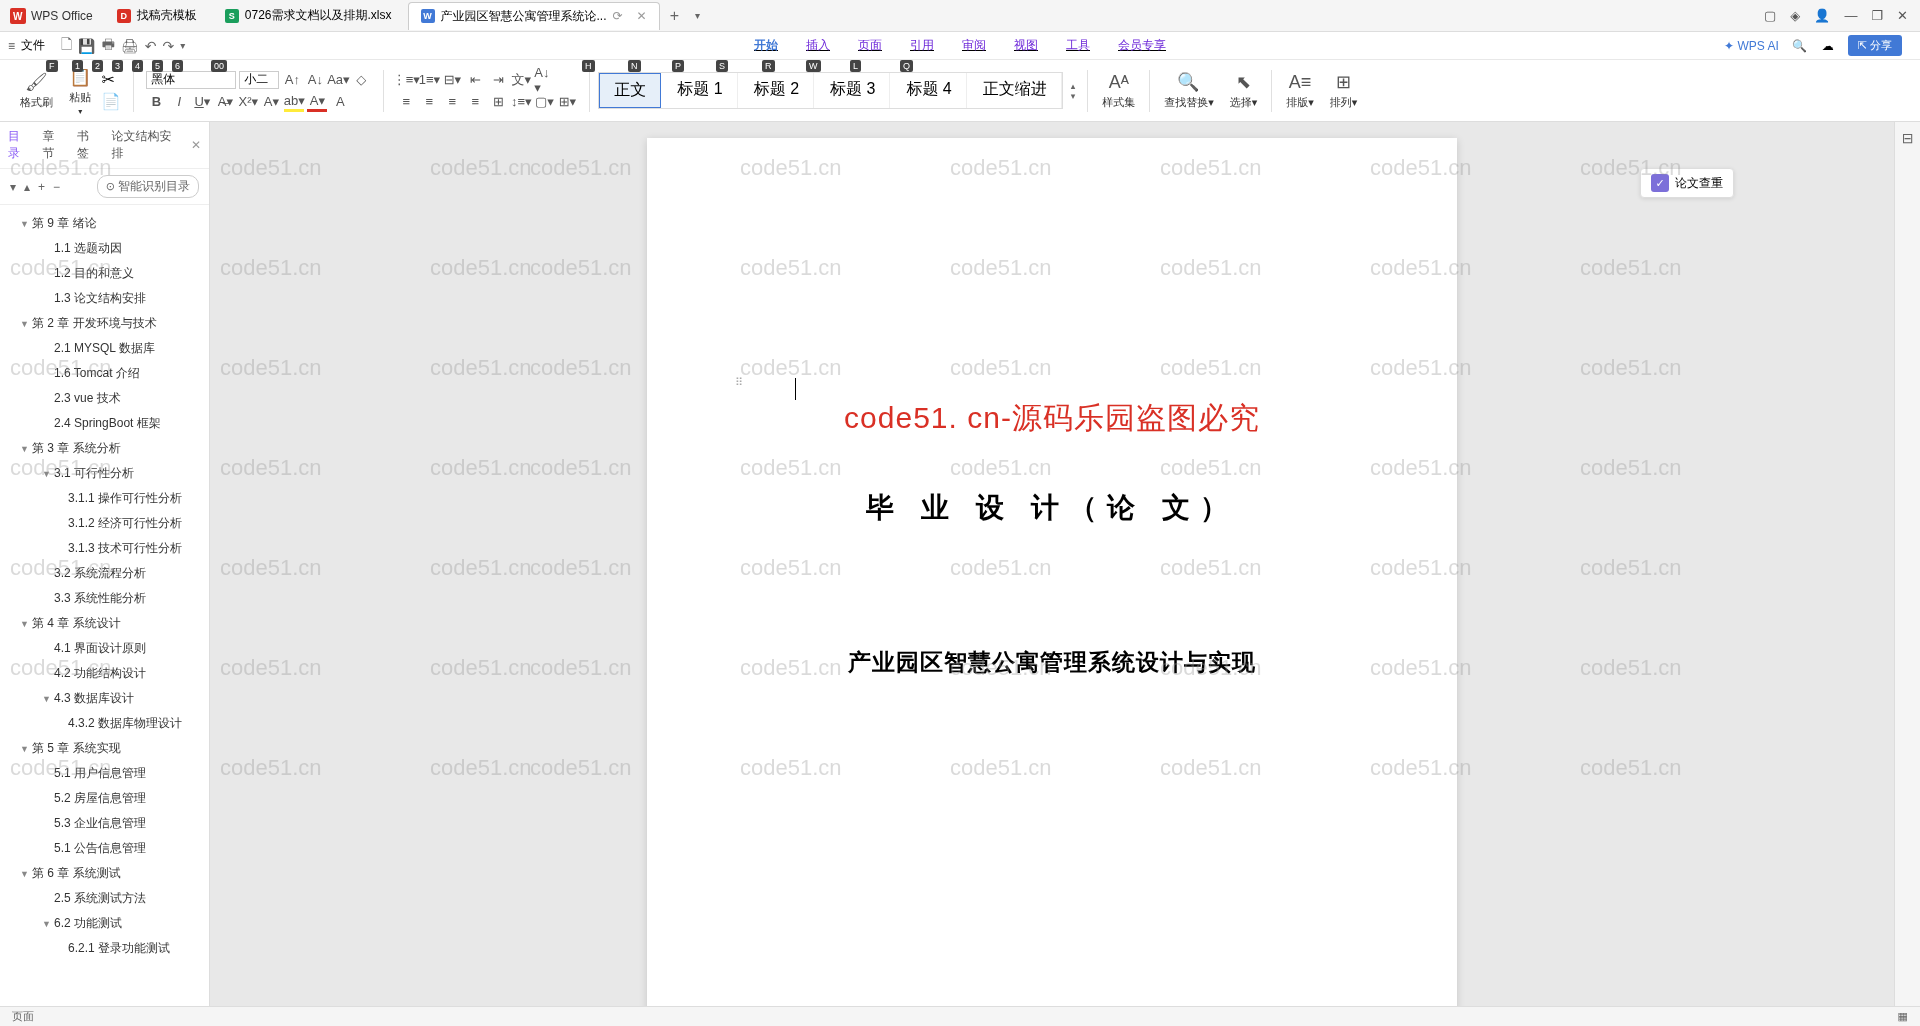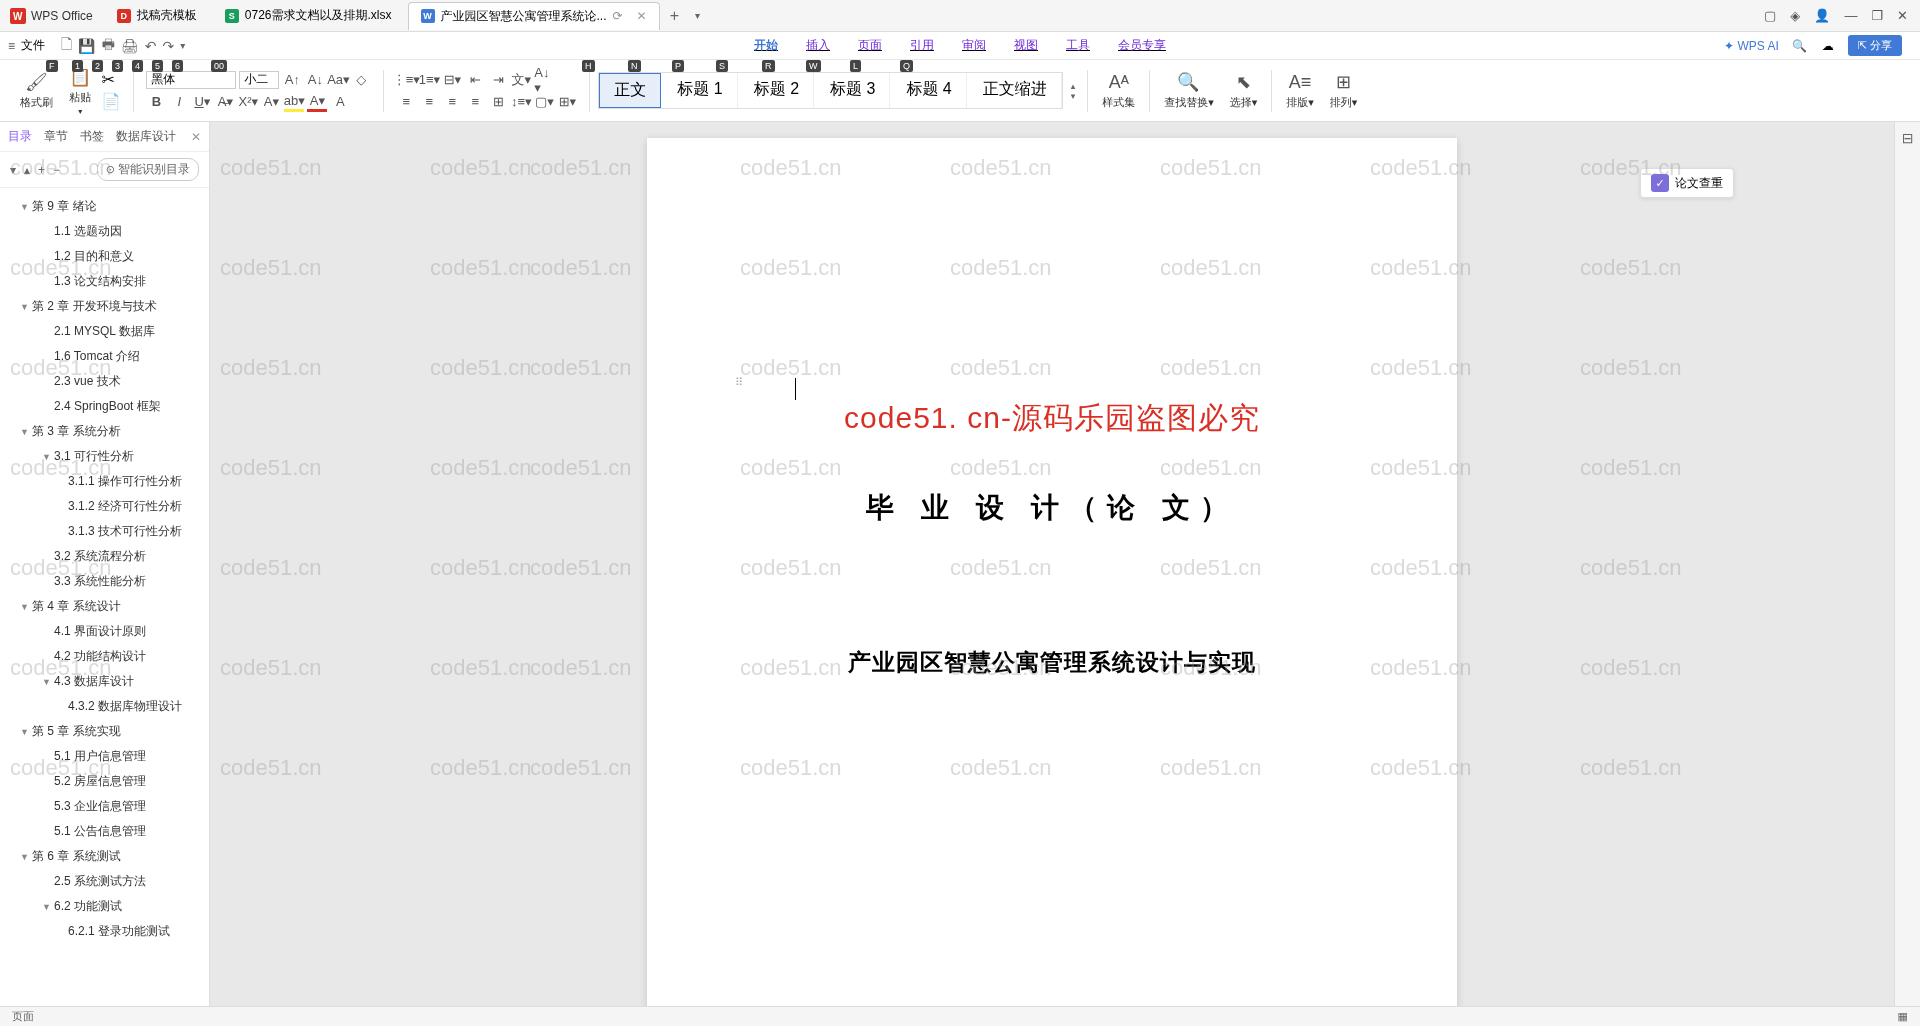--- a/index.html
+++ b/index.html
@@ -269,21 +269,21 @@
       <span><span>排列</span>▾</span>
     </div>
 </div>
 
 <div class="main-area">
   <div class="sidebar">
     <div class="sidebar-tabs">
       <span class="stab active">目录</span>
       <span class="stab">章节</span>
       <span class="stab">书签</span>
-      <span class="stab">数据库设计</span>
+      <span class="stab">论文结构安排</span>
       <span class="close">✕</span>
     </div>
     <div class="sidebar-tools">
       <span>▾</span>
       <span>▴</span>
       <span>+</span>
       <span>−</span>
       <span class="auto-btn">⊙ <span>智能识别目录</span></span>
     </div>
     <div class="toc" id="toc-container">

